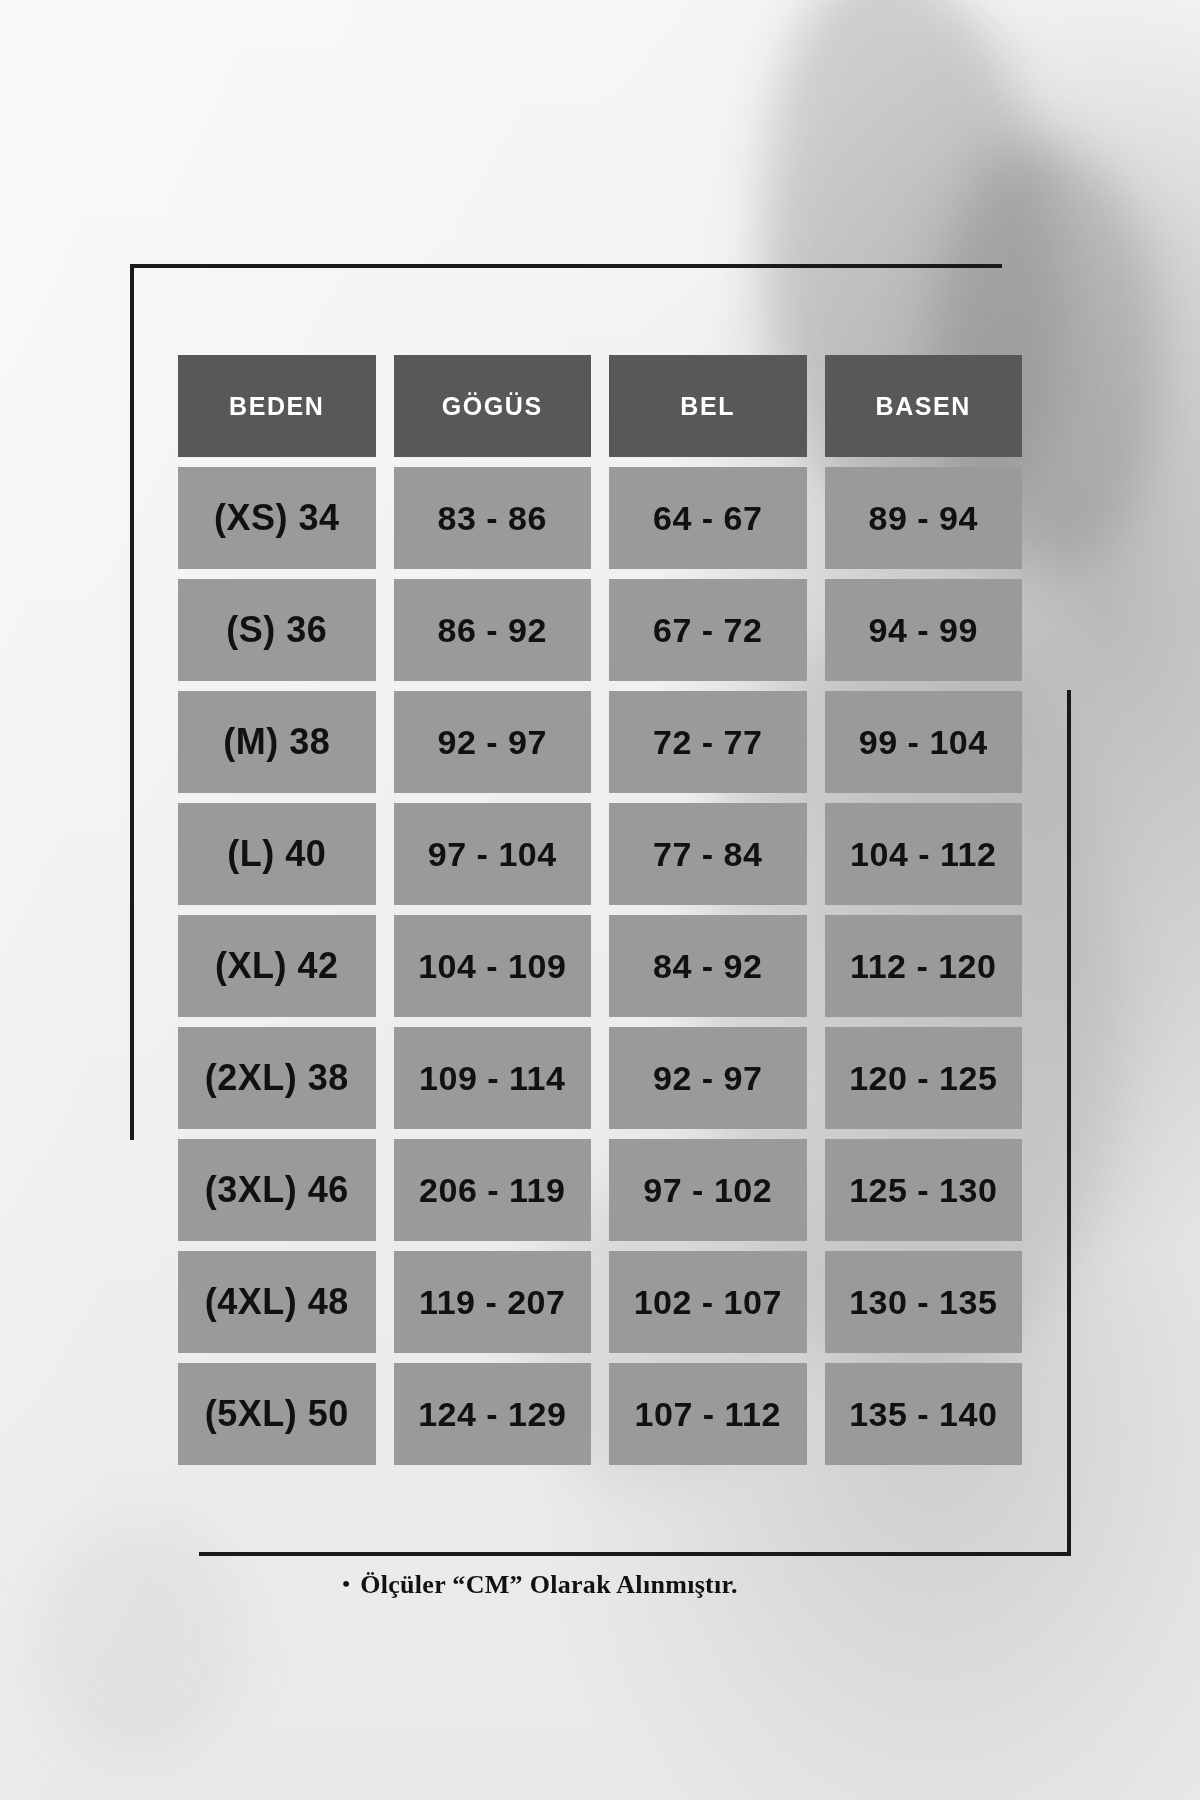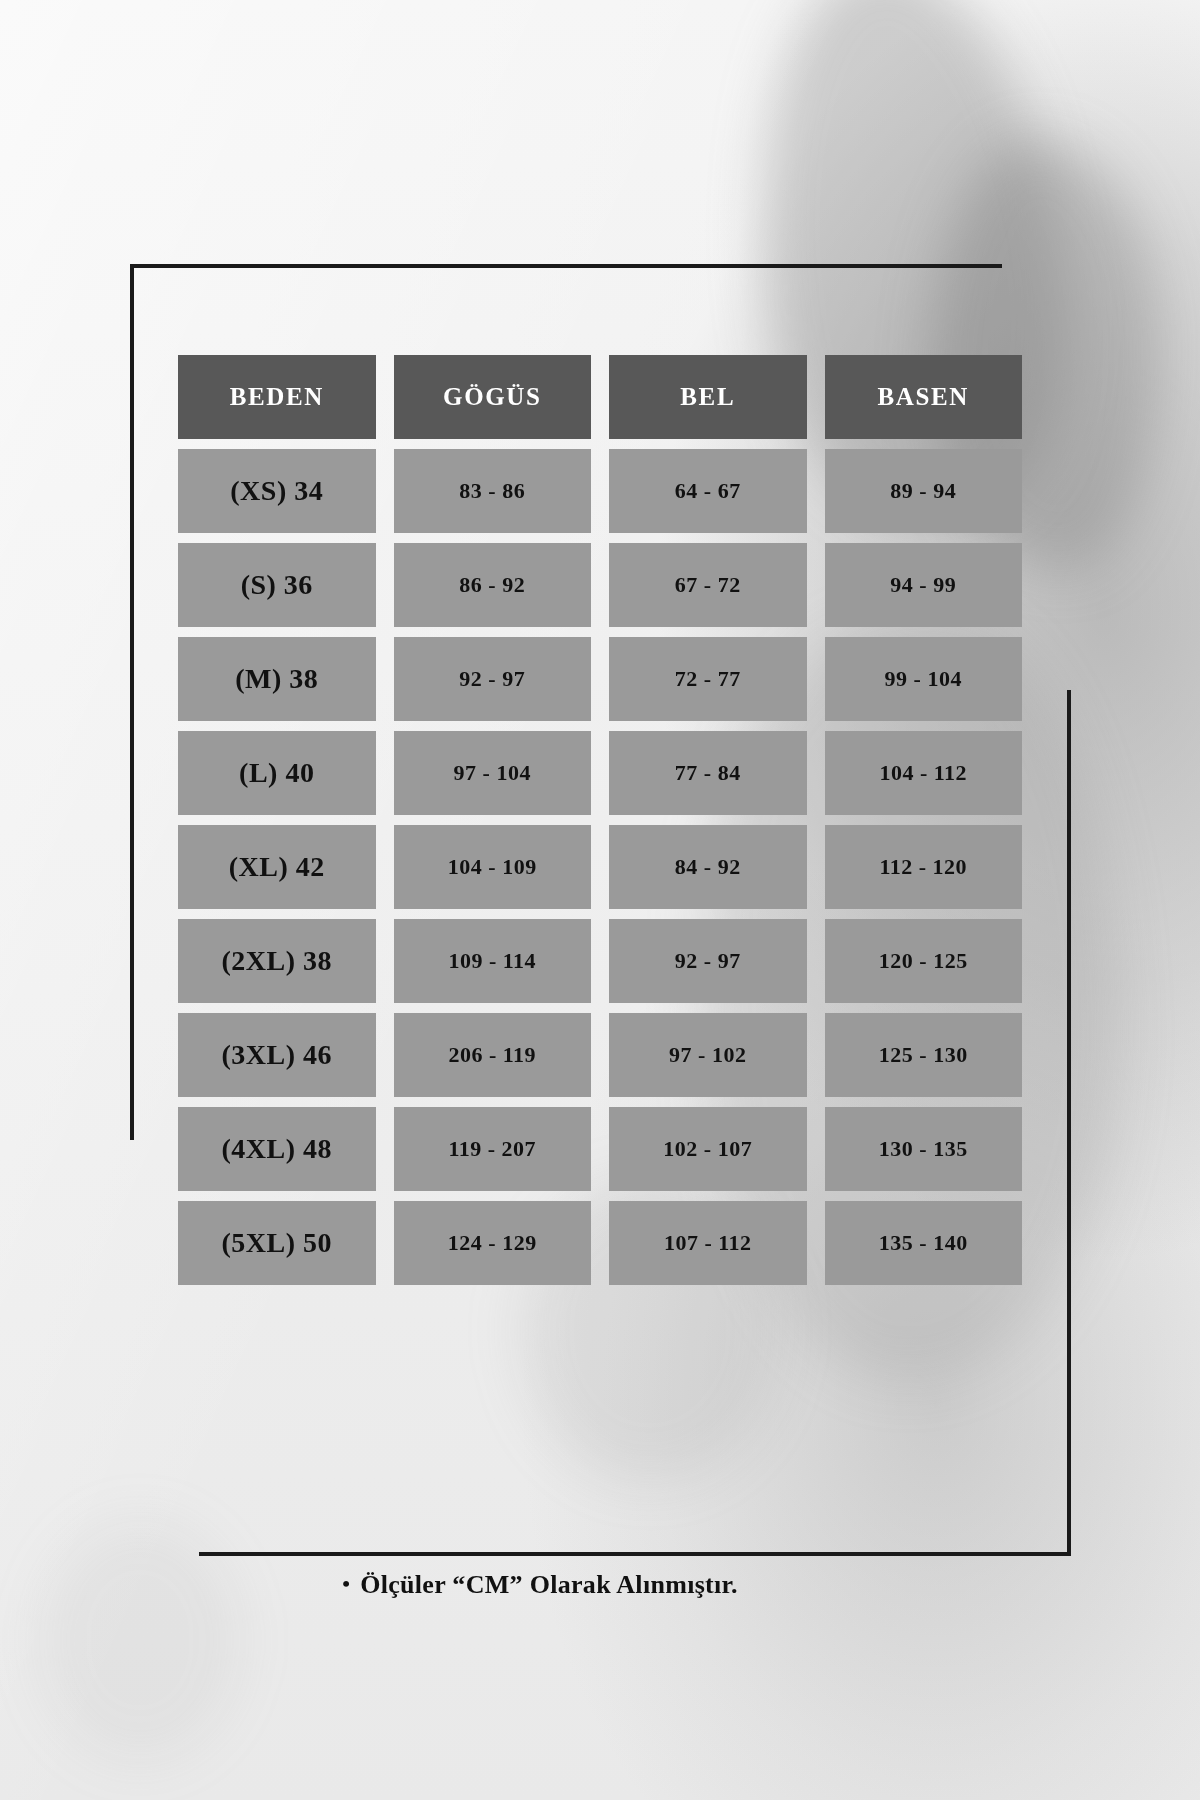--- a/index.html
+++ b/index.html
@@ -126,39 +126,39 @@
     border-collapse: separate;
     border-spacing: 18px 10px;
     width: 880px;
     table-layout: fixed;
   }
   table.size-table th,
   table.size-table td {
     height: 70px;
     text-align: center;
     vertical-align: middle;
-    font-family: Liberation Serif, serif;
-    padding: 7px;
+    font-family: Liberation Sans, sans-serif;
+    padding: 16px;
   }
   table.size-table th {
     background: #585858;
     color: #ffffff;
     font-size: 25px;
     font-weight: bold;
     letter-spacing: 1.6px;
   }
   table.size-table td {
     background: #9a9a9a;
     color: #111111;
-    font-size: 22px;
+    font-size: 34px;
     font-weight: bold;
     letter-spacing: 0.5px;
   }
   table.size-table td.size-col {
-    font-size: 28px;
+    font-size: 36px;
   }
 
   .footnote {
     position: absolute;
     left: 0;
     top: 1570px;
     width: 1080px;
     text-align: center;
     font-family: "Liberation Serif", serif;
     font-weight: bold;

